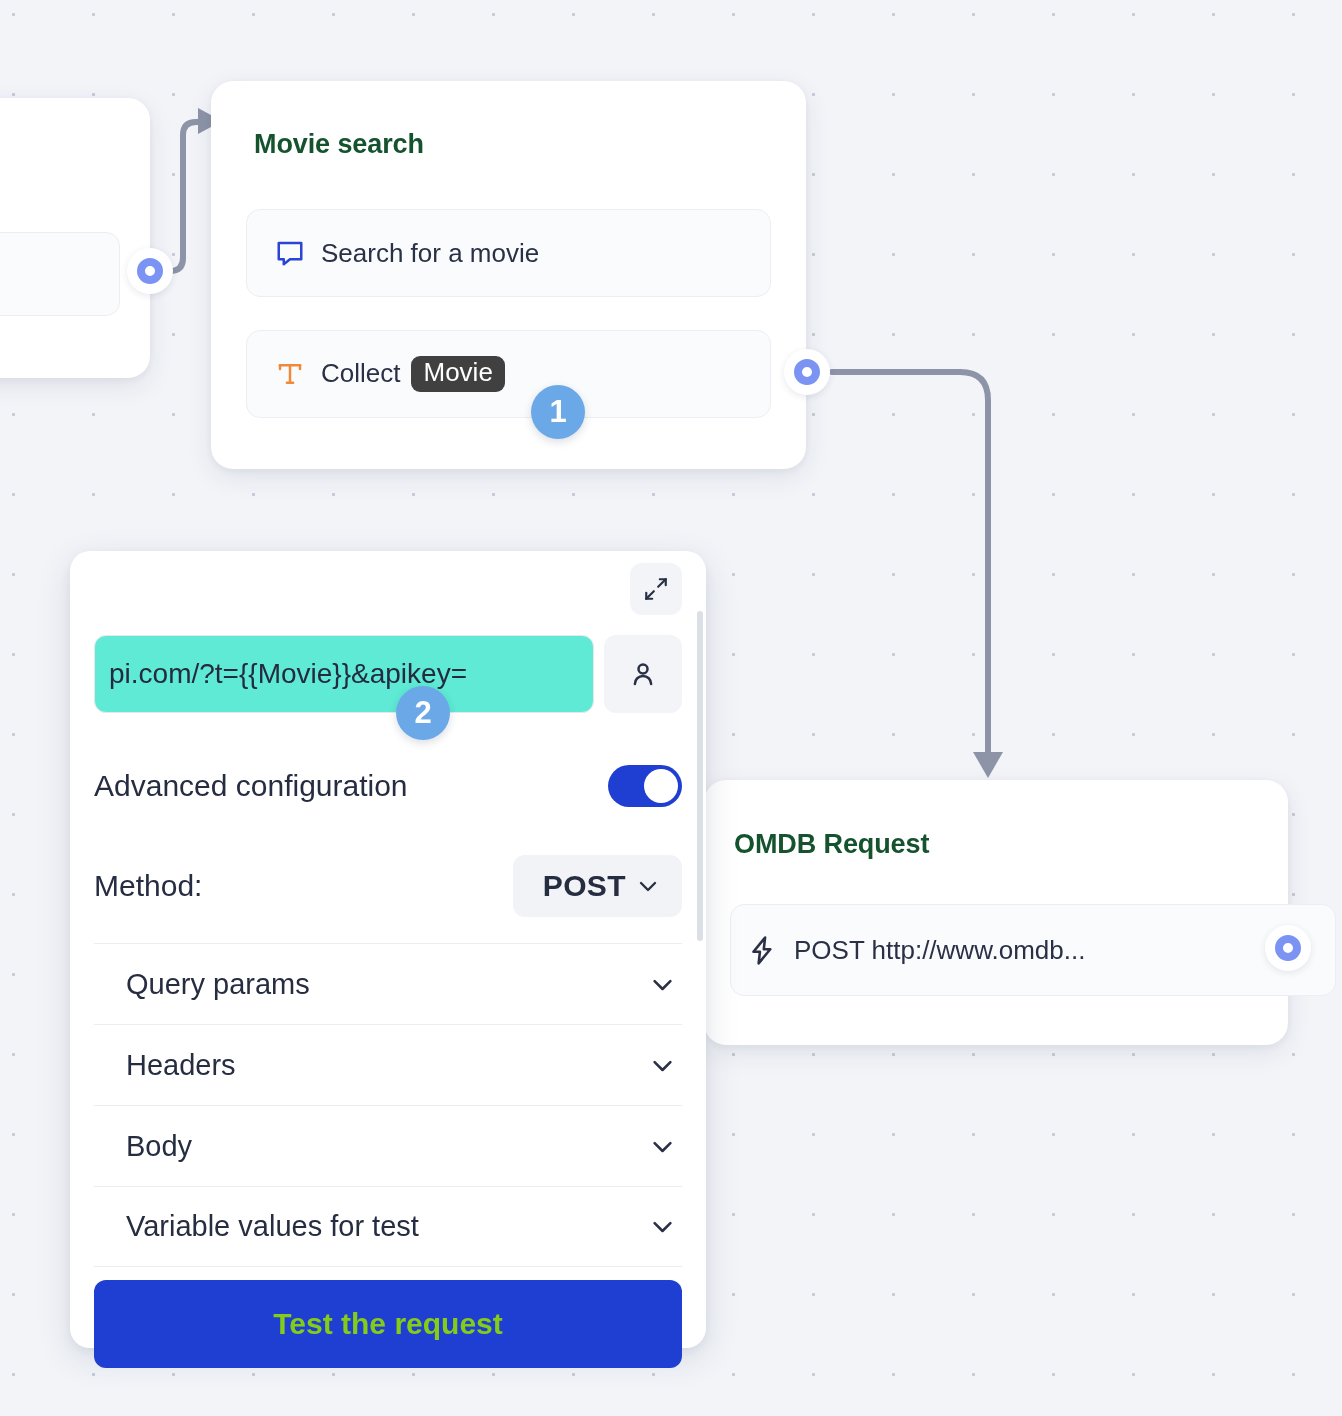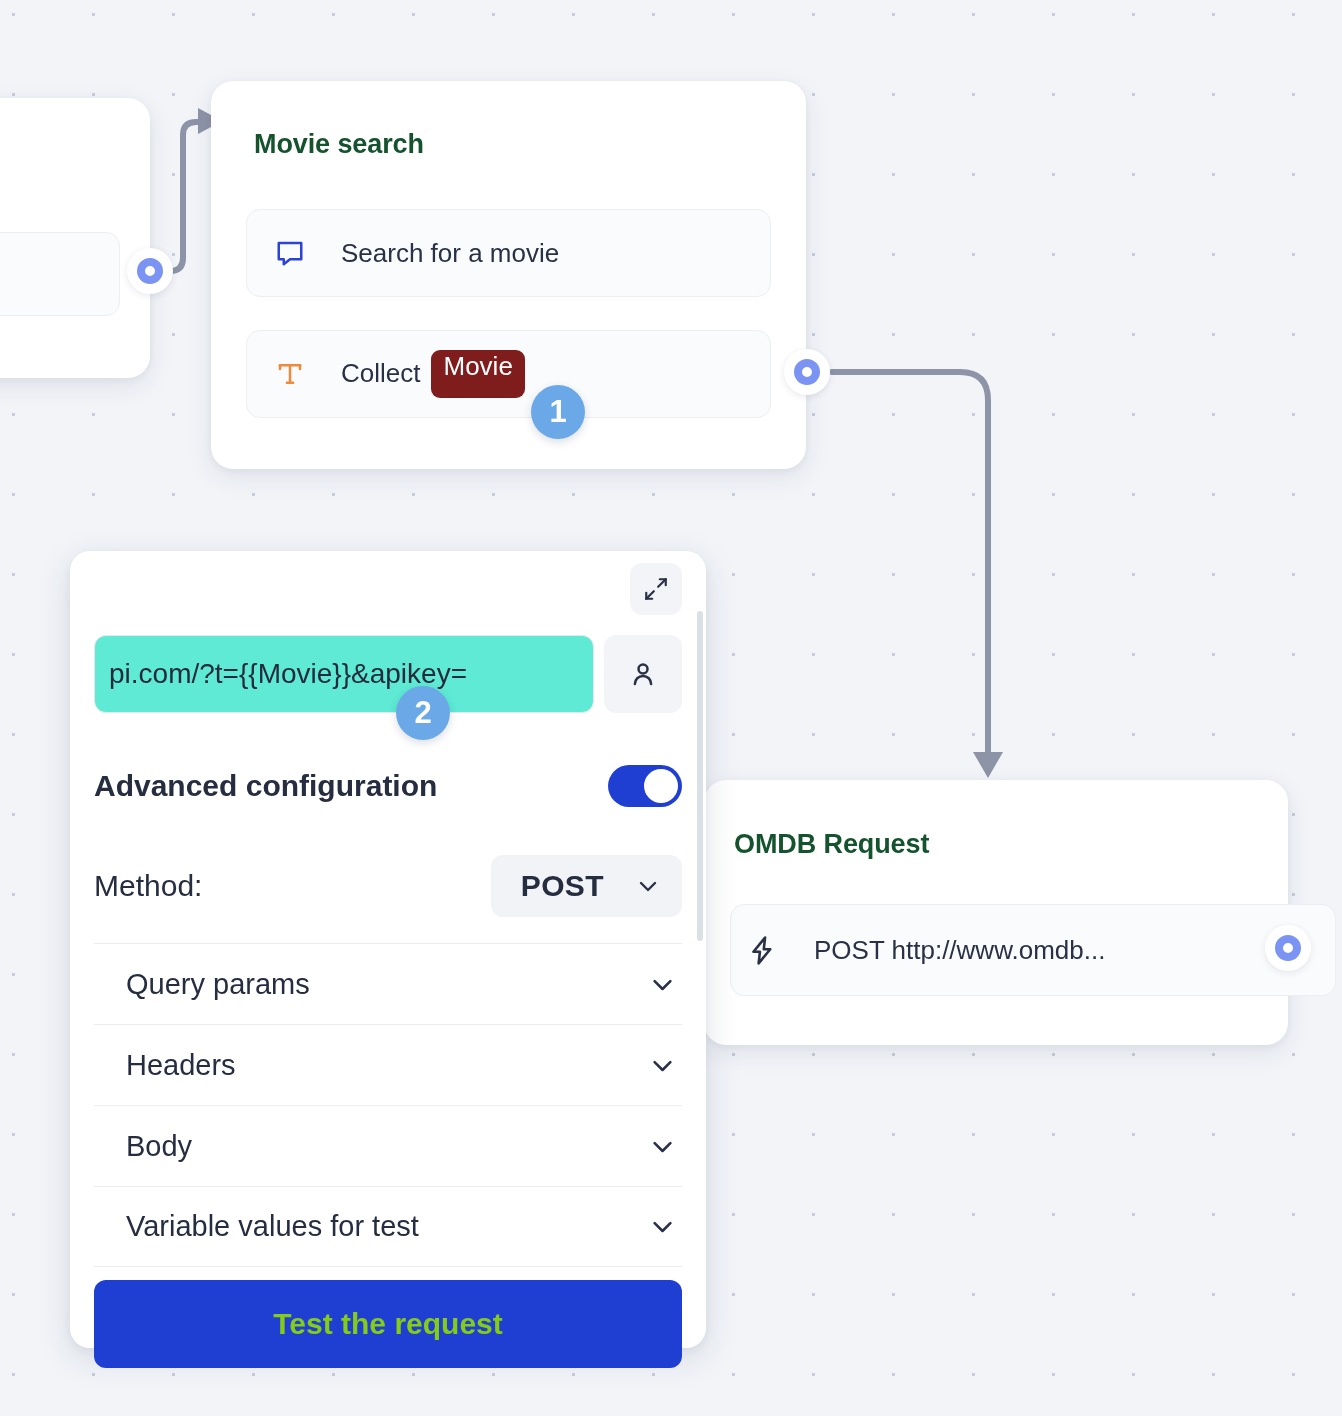--- a/index.html
+++ b/index.html
@@ -56,27 +56,26 @@
     border-radius: 14px;
     box-sizing: border-box;
   }
   .row-label {
     font-size: 26px;
     color: #2a3146;
     white-space: nowrap;
     display: flex;
     align-items: center;
     gap: 11px;
-    margin-left: 20px;
   }
   .chip {
-    background: #7f1d1d;
+    background: #404040;
     color: #ffffff;
     border-radius: 9px;
-    padding: 3px 12px 18px 12px;
+    padding: 3px 12px 5px 12px;
     font-size: 26px;
     line-height: 1.05;
     display: inline-block;
   }
 
   
   #card-partial {
     left: -160px;
     top: 98px;
     width: 310px;
@@ -203,21 +202,20 @@
 
   .adv-row {
     margin-top: 52px;
     display: flex;
     align-items: center;
     justify-content: space-between;
   }
   .adv-label {
     font-size: 30px;
     color: #262d41;
-    font-weight: bold;
   }
   #adv-toggle {
     width: 74px;
     height: 42px;
     border-radius: 21px;
     background: #1f3fd2;
     position: relative;
     cursor: pointer;
     flex: none;
   }
@@ -238,21 +236,21 @@
     justify-content: space-between;
     padding-bottom: 26px;
   }
   .method-label {
     font-size: 30px;
     color: #262d41;
   }
   #method-select {
     display: flex;
     align-items: center;
-    gap: 32px;
+    gap: 10px;
     background: #f2f3f6;
     border-radius: 12px;
     padding: 14px 22px 14px 30px;
     cursor: pointer;
   }
   #method-select .method-value {
     font-size: 30px;
     font-weight: bold;
     color: #262d41;
     letter-spacing: 0.4px;

